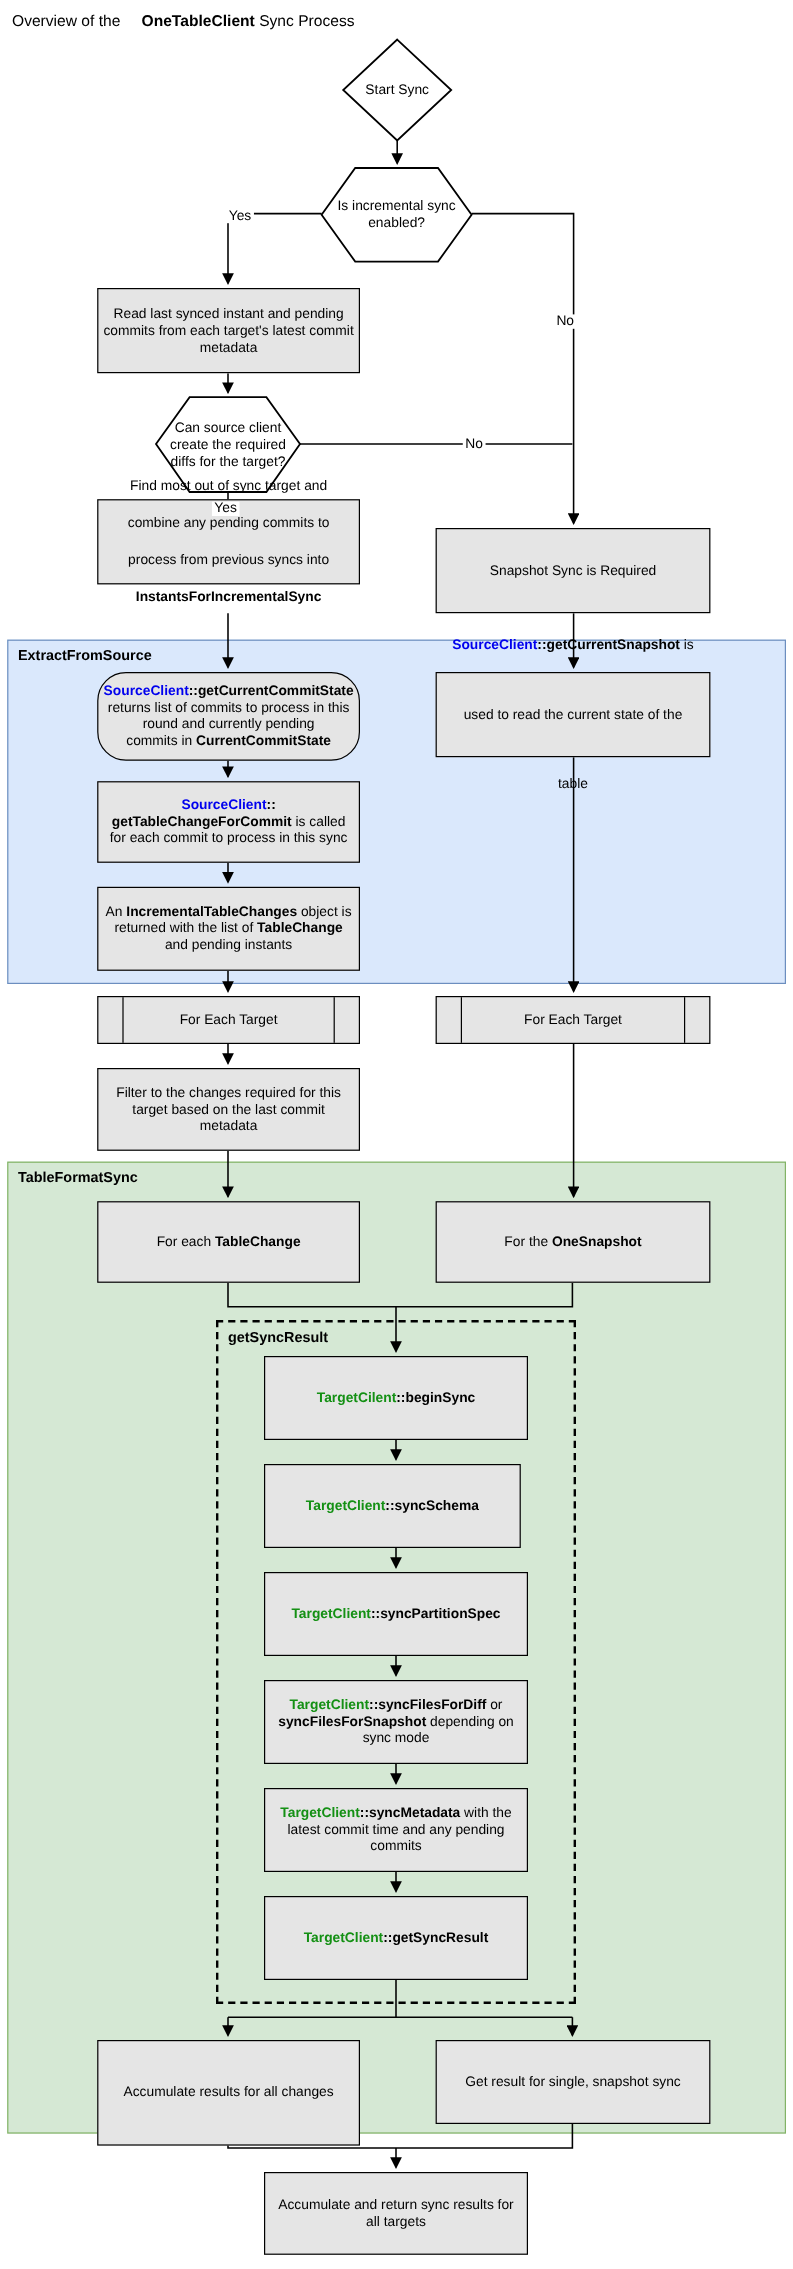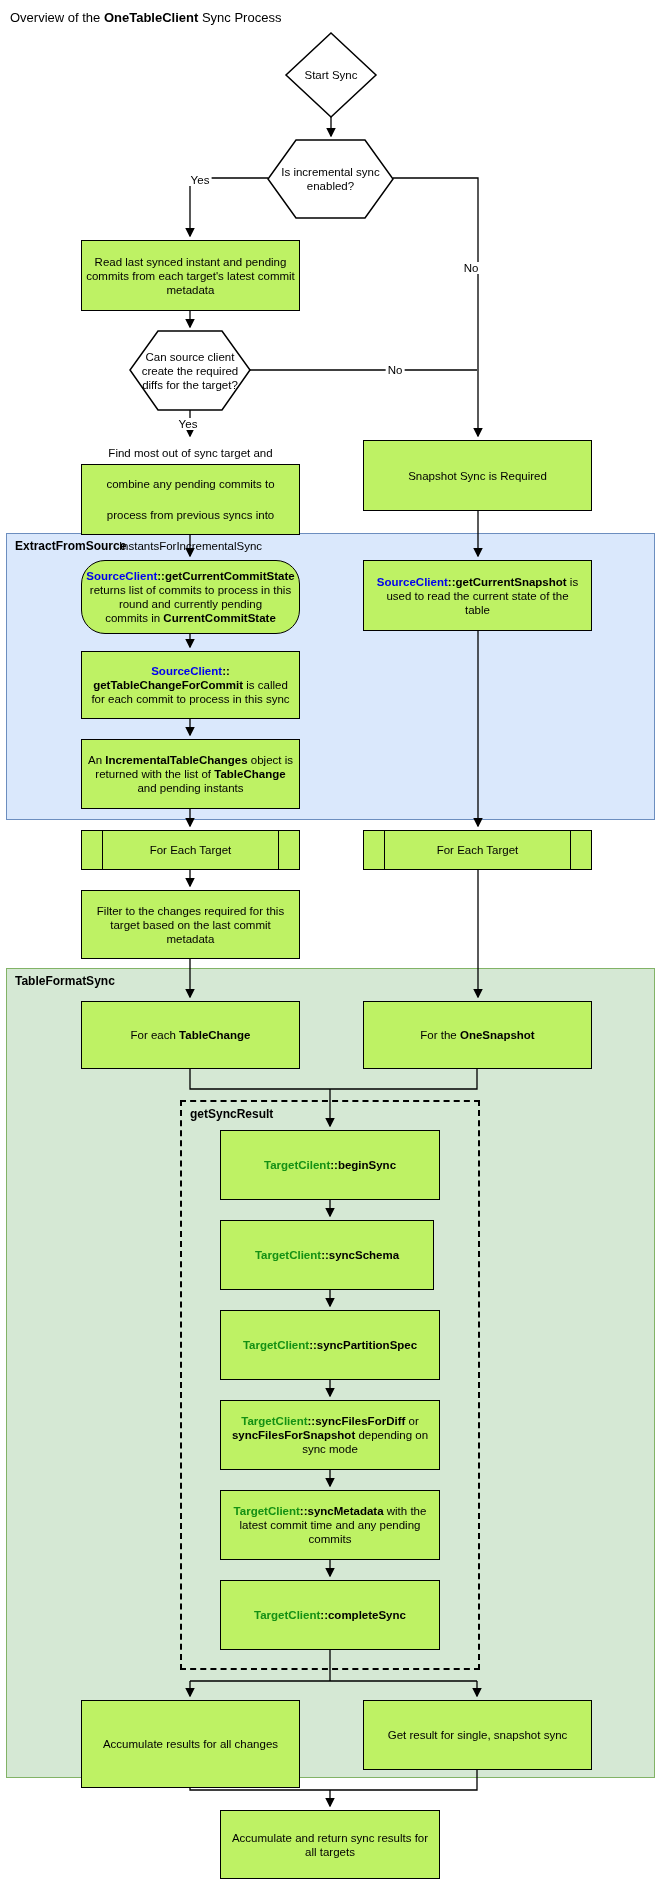--- a/index.html
+++ b/index.html
@@ -4,21 +4,21 @@
 <style>
   html,body{margin:0;padding:0;background:#ffffff;}
   #canvas{
     position:relative;width:661px;height:1891px;background:#ffffff;overflow:hidden;
     font-family:"Liberation Sans","DejaVu Sans",sans-serif;color:#000;
   }
   .title{position:absolute;font-size:13px;white-space:nowrap;}
   .container{position:absolute;box-sizing:border-box;}
   .container .clabel{position:absolute;left:8px;top:5px;font-weight:bold;font-size:12px;white-space:nowrap;}
   .node{
-    position:absolute;box-sizing:border-box;background:#bef264;border:1.5px solid #000;
+    position:absolute;box-sizing:border-box;background:#e5e5e5;border:1.5px solid #000;
     display:flex;flex-direction:column;justify-content:center;align-items:center;
     font-size:11.5px;line-height:14px;text-align:center;z-index:3;padding:2px 4px;
   }
   .shape-text{
     position:absolute;display:flex;flex-direction:column;justify-content:center;align-items:center;
     font-size:11.5px;line-height:14px;text-align:center;z-index:3;pointer-events:none;
   }
   .loop-bar{position:absolute;top:0;bottom:0;width:0;border-left:1.5px solid #000;}
   .tline{white-space:nowrap;}
   .elabel{
@@ -87,36 +87,36 @@
     <div class="node" style="left: 81px; top: 240px; width: 219px; height: 71px;">
       <div class="tline"><span>Read last synced instant and pending</span></div>
       <div class="tline"><span>commits from each target's latest commit</span></div>
       <div class="tline"><span>metadata</span></div>
     </div>
     <div class="shape-text" style="left: 130px; top: 331px; width: 120px; height: 79px;">
       <div class="tline"><span>Can source client</span></div>
       <div class="tline"><span>create the required</span></div>
       <div class="tline"><span>diffs for the target?</span></div>
     </div>
-    <div class="node" style="left: 81px; top: 464px; width: 219px; height: 71px; gap: 17px;">
+    <div class="node" style="left: 81px; top: 416px; width: 219px; height: 71px; gap: 17px;">
       <div class="tline"><span>Find most out of sync target and</span></div>
       <div class="tline"><span>combine any pending commits to</span></div>
       <div class="tline"><span>process from previous syncs into</span></div>
-      <div class="tline"><span style="font-weight: normal;">InstantsForIncrementalSync</span></div>
+      <div class="tline"><span style="font-weight: bold;">InstantsForIncrementalSync</span></div>
     </div>
     <div class="node" style="left: 363px; top: 440px; width: 229px; height: 71px;">
       <div class="tline"><span>Snapshot Sync is Required</span></div>
     </div>
     <div class="node" style="left: 81px; top: 560px; width: 219px; height: 74px; border-radius: 24px;">
       <div class="tline"><span style="font-weight: bold; color: rgb(0, 0, 238);">SourceClient</span><span style="font-weight: bold;">::getCurrentCommitState</span></div>
       <div class="tline"><span>returns list of commits to process in this</span></div>
       <div class="tline"><span>round and currently pending</span></div>
       <div class="tline"><span>commits in </span><span style="font-weight: bold;">CurrentCommitState</span></div>
     </div>
-    <div class="node" style="left: 363px; top: 560px; width: 229px; height: 71px;">
+    <div class="node" style="left: 363px; top: 560px; width: 229px; height: 71px; gap: 44px;">
       <div class="tline"><span style="font-weight: bold; color: rgb(0, 0, 238);">SourceClient</span><span style="font-weight: bold;">::</span><span style="font-weight: bold;">getCurrentSnapshot</span><span> is</span></div>
       <div class="tline"><span>used to read the current state of the</span></div>
       <div class="tline"><span>table</span></div>
     </div>
     <div class="node" style="left: 81px; top: 651px; width: 219px; height: 68px;">
       <div class="tline"><span style="font-weight: bold; color: rgb(0, 0, 238);">SourceClient</span><span style="font-weight: bold;">::</span></div>
       <div class="tline"><span style="font-weight: bold;">getTableChangeForCommit</span><span> is called</span></div>
       <div class="tline"><span>for each commit to process in this sync</span></div>
     </div>
     <div class="node" style="left: 81px; top: 739px; width: 219px; height: 70px;">
@@ -158,30 +158,30 @@
       <div class="tline"><span style="font-weight: bold; color: rgb(20, 144, 20);">TargetClient</span><span style="font-weight: bold;">::syncFilesForDiff</span><span> or</span></div>
       <div class="tline"><span style="font-weight: bold;">syncFilesForSnapshot</span><span> depending on</span></div>
       <div class="tline"><span>sync mode</span></div>
     </div>
     <div class="node" style="left: 220px; top: 1490px; width: 220px; height: 70px;">
       <div class="tline"><span style="font-weight: bold; color: rgb(20, 144, 20);">TargetClient</span><span style="font-weight: bold;">::syncMetadata</span><span> with the</span></div>
       <div class="tline"><span>latest commit time and any pending</span></div>
       <div class="tline"><span>commits</span></div>
     </div>
     <div class="node" style="left: 220px; top: 1580px; width: 220px; height: 70px;">
-      <div class="tline"><span style="font-weight: bold; color: rgb(20, 144, 20);">TargetClient</span><span style="font-weight: bold;">::completeSync</span></div>
+      <div class="tline"><span style="font-weight: bold; color: rgb(20, 144, 20);">TargetClient</span><span style="font-weight: bold;">::getSyncResult</span></div>
     </div>
     <div class="node" style="left: 81px; top: 1700px; width: 219px; height: 88px;">
       <div class="tline"><span>Accumulate results for all changes</span></div>
     </div>
     <div class="node" style="left: 363px; top: 1700px; width: 229px; height: 70px;">
       <div class="tline"><span>Get result for single, snapshot sync</span></div>
     </div>
     <div class="node" style="left: 220px; top: 1810px; width: 220px; height: 69px;">
       <div class="tline"><span>Accumulate and return sync results for</span></div>
       <div class="tline"><span>all targets</span></div>
     </div>
     <div class="elabel" style="left: 200px; top: 180px;">Yes</div>
     <div class="elabel" style="left: 471px; top: 268px;">No</div>
     <div class="elabel" style="left: 188px; top: 424px;">Yes</div>
     <div class="elabel" style="left: 395px; top: 370px;">No</div>
-    <div class="title" style="left: 10px; top: 10px;"><span>Overview of the </span><span style="font-weight: bold;">OneTableClient</span><span> Sync Process</span></div>
+    <div class="title" style="left: 10px; top: 10px;"><span>Overview of the </span><span style="font-weight: bold; margin-left: 14px;">OneTableClient</span><span> Sync Process</span></div>
   </div>
 
 </body></html>

